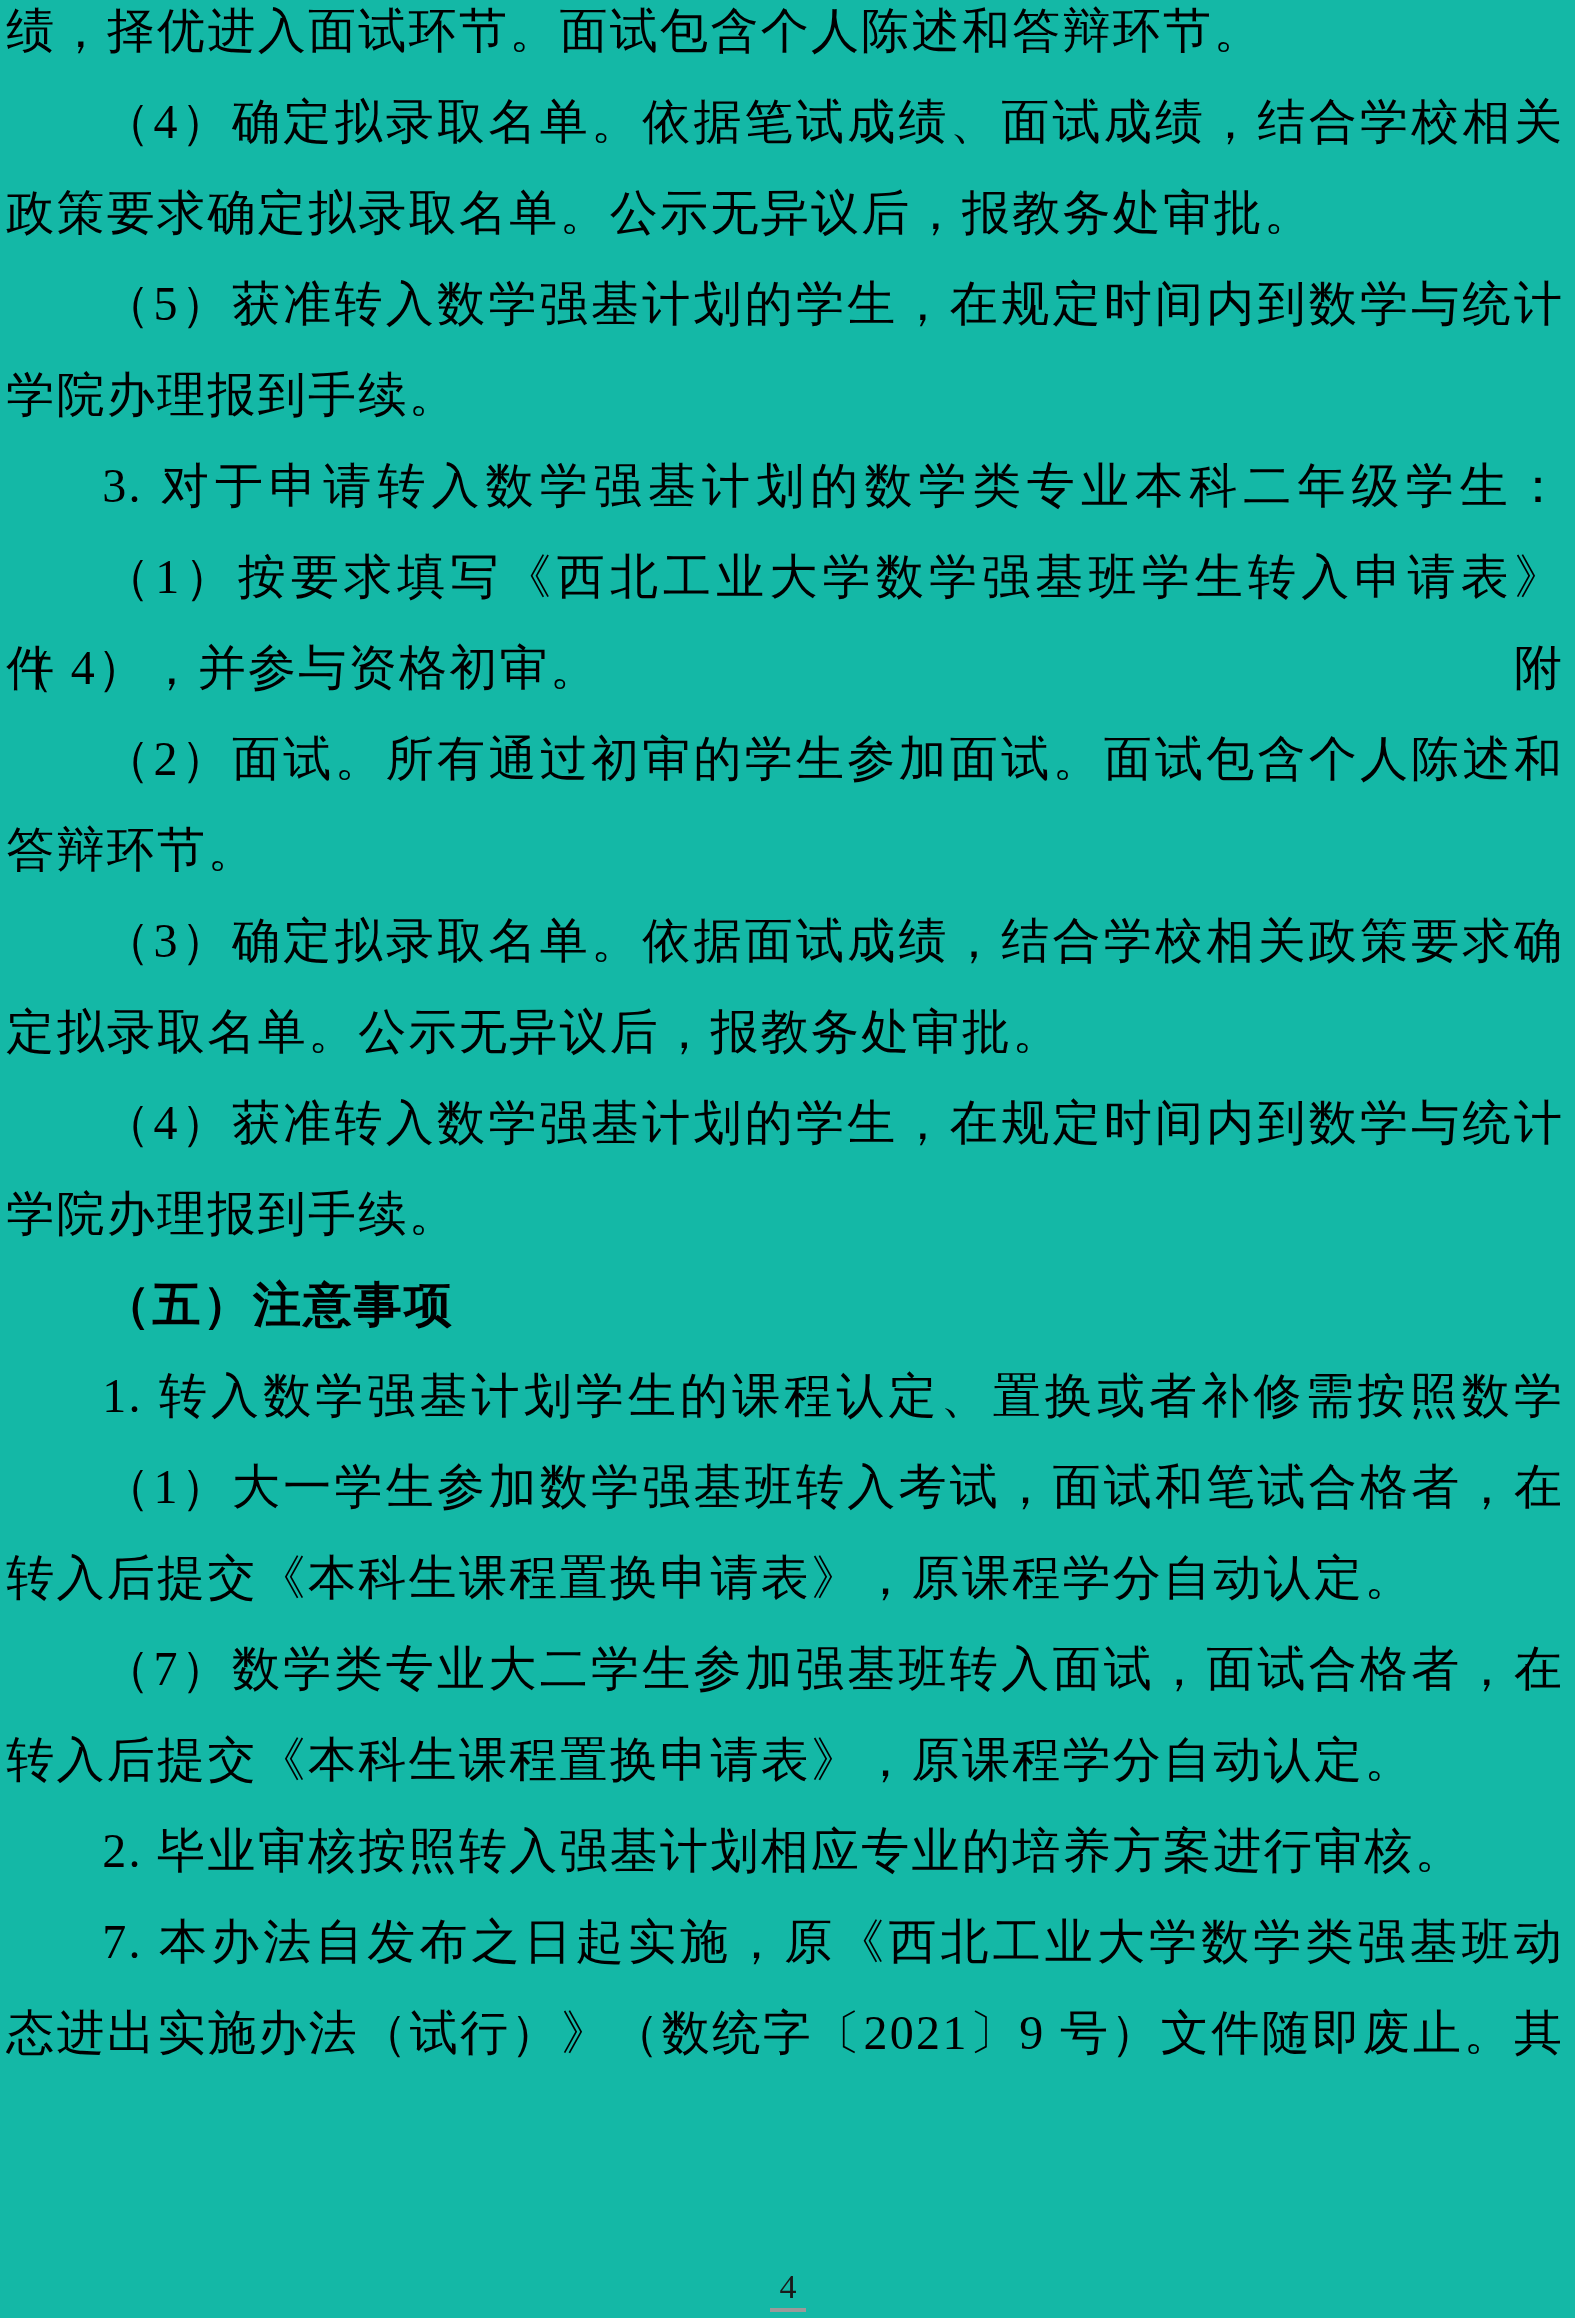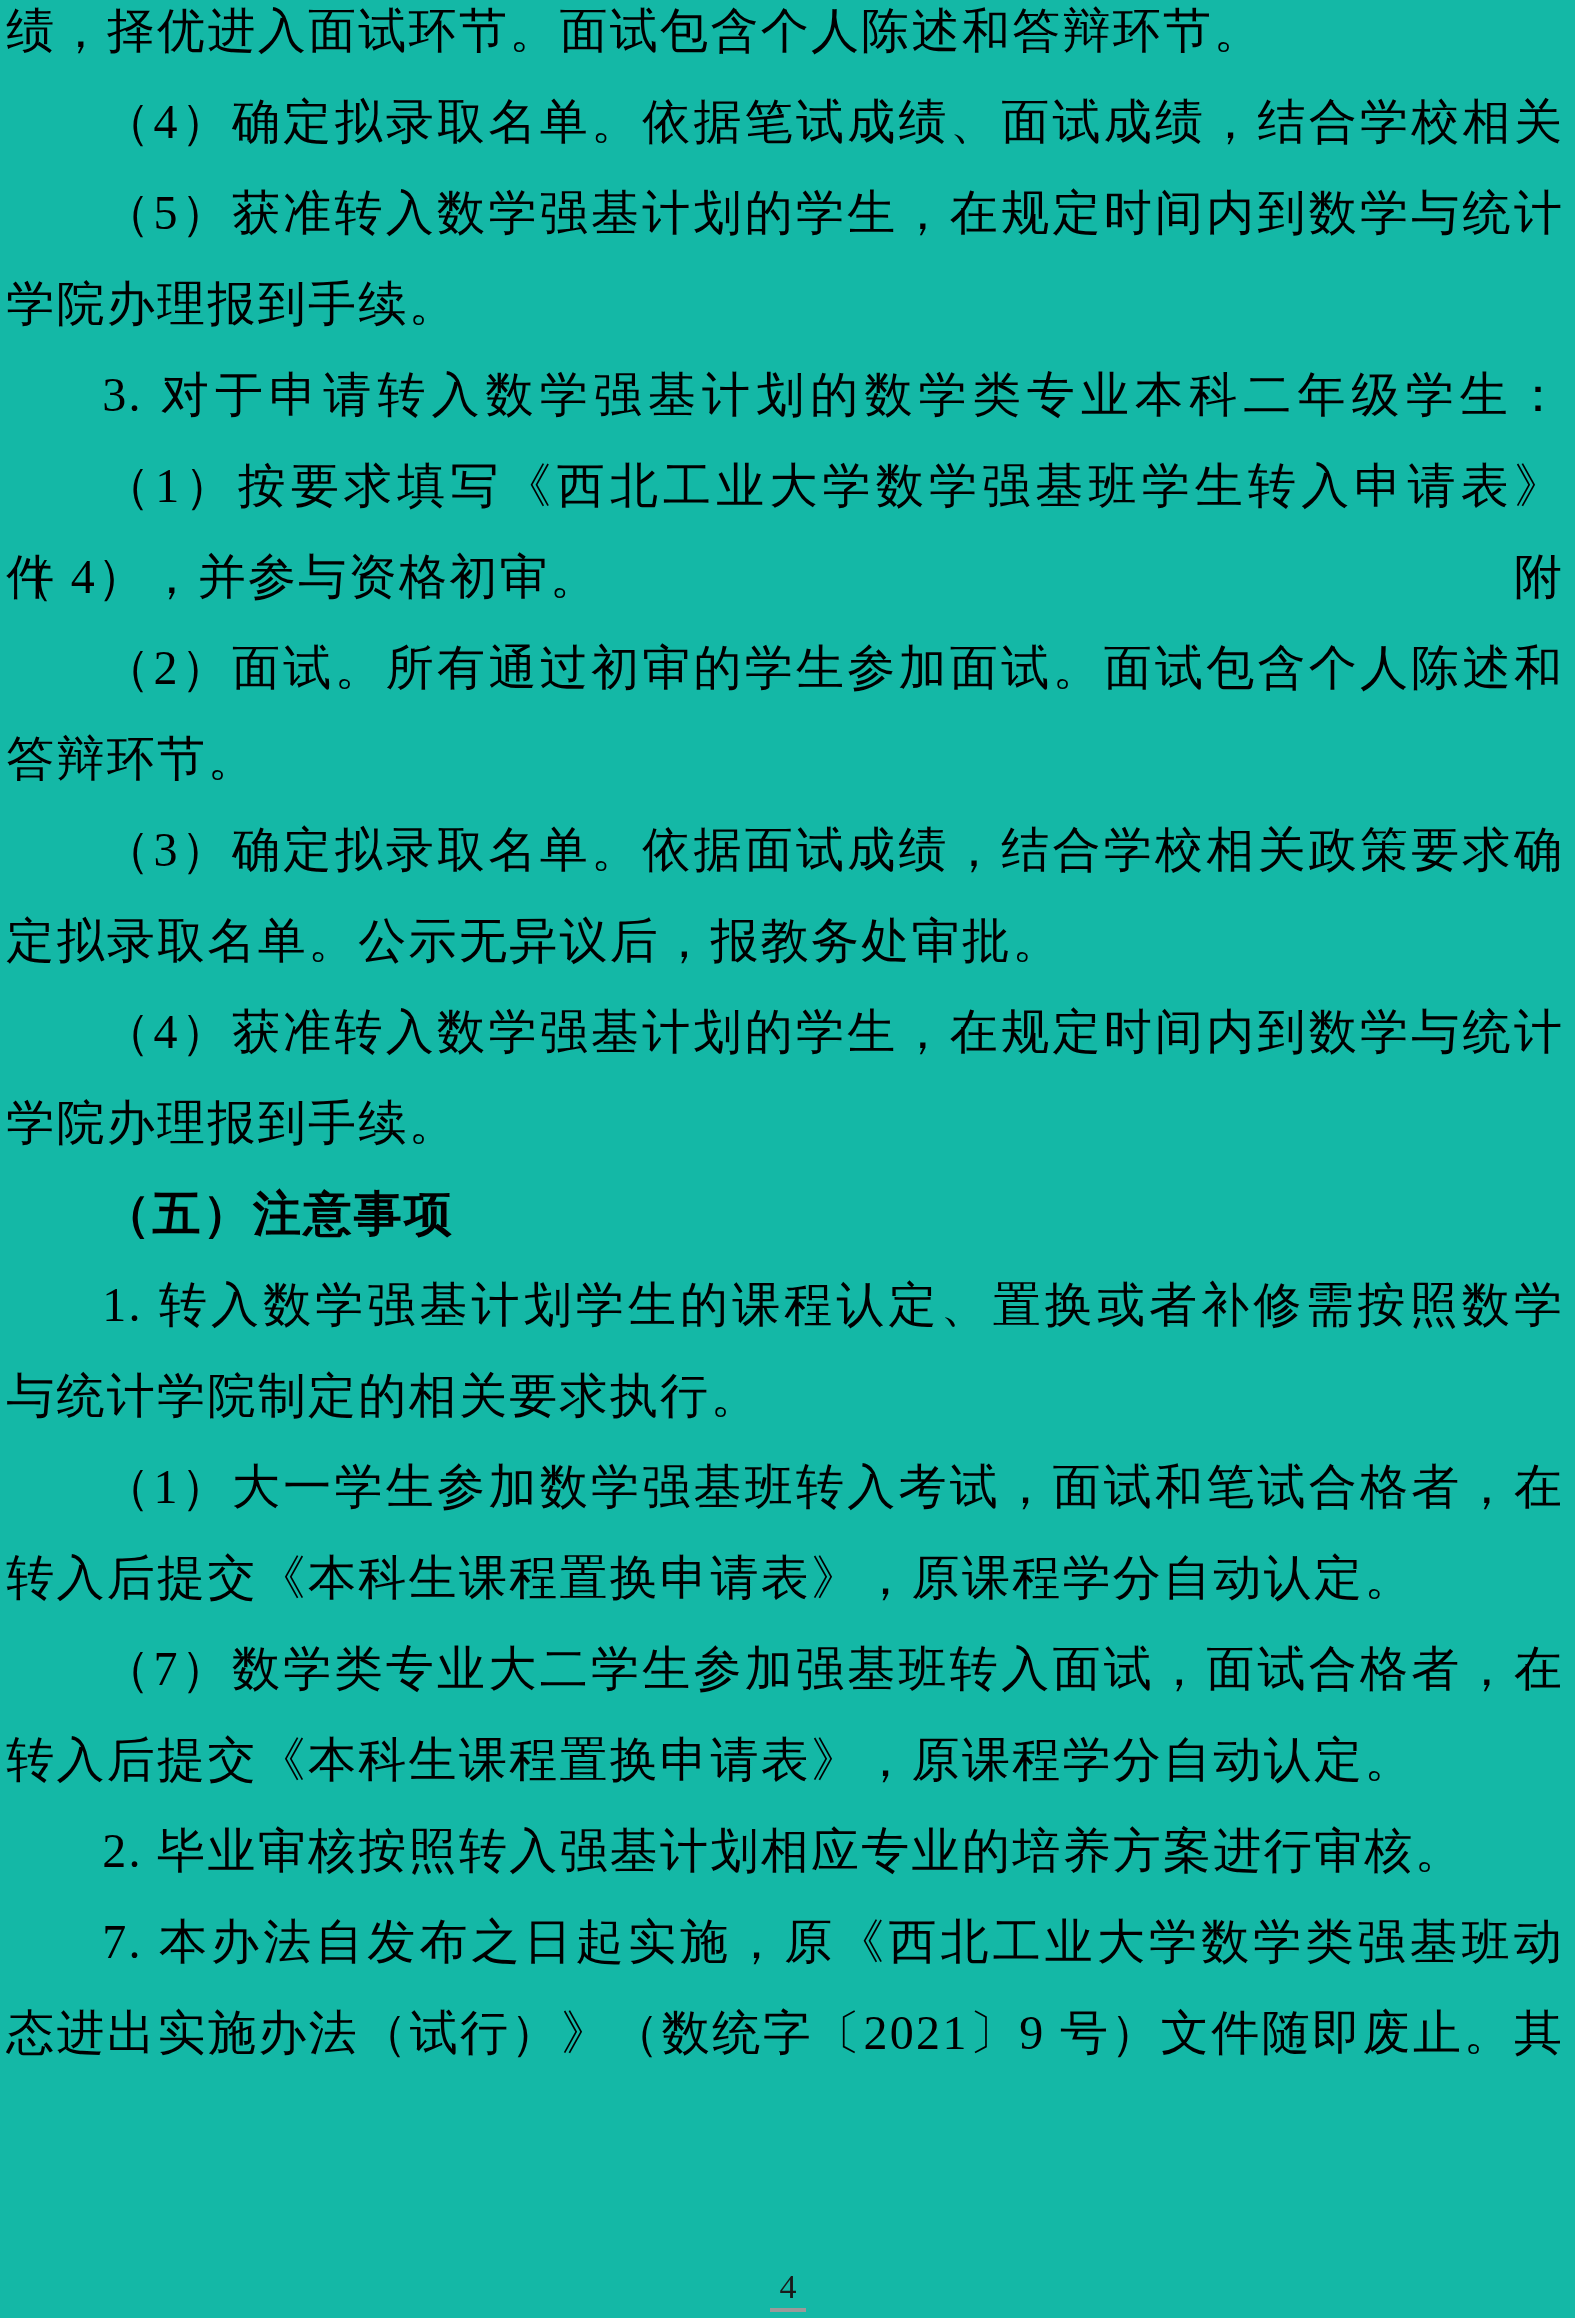--- a/index.html
+++ b/index.html
@@ -63,34 +63,34 @@
     background: #9a9a9a;
   }
 </style>
 </head>
 <body>
 
 <div class="page">
   <div class="textblock">
     <div class="ln">绩，择优进入面试环节。面试包含个人陈述和答辩环节。</div>
     <div class="ln ind jf">（4）确定拟录取名单。依据笔试成绩、面试成绩，结合学校相关</div>
+    <div class="ln">政策要求确定拟录取名单。公示无异议后，报教务处审批。</div>
     <div class="ln ind jf">（5）获准转入数学强基计划的学生，在规定时间内到数学与统计</div>
     <div class="ln">学院办理报到手续。</div>
     <div class="ln ind jf">3. 对于申请转入数学强基计划的数学类专业本科二年级学生：</div>
     <div class="ln ind jf">（1）按要求填写《西北工业大学数学强基班学生转入申请表》（附</div>
     <div class="ln">件 4），并参与资格初审。</div>
     <div class="ln ind jf">（2）面试。所有通过初审的学生参加面试。面试包含个人陈述和</div>
     <div class="ln">答辩环节。</div>
     <div class="ln ind jf">（3）确定拟录取名单。依据面试成绩，结合学校相关政策要求确</div>
     <div class="ln">定拟录取名单。公示无异议后，报教务处审批。</div>
     <div class="ln ind jf">（4）获准转入数学强基计划的学生，在规定时间内到数学与统计</div>
     <div class="ln">学院办理报到手续。</div>
     <div class="ln ind hd">（五）注意事项</div>
     <div class="ln ind jf">1. 转入数学强基计划学生的课程认定、置换或者补修需按照数学</div>
-    <div class="ln">与统计学院制定的相关要求执行。</div>
     <div class="ln ind jf">（1）大一学生参加数学强基班转入考试，面试和笔试合格者，在</div>
     <div class="ln">转入后提交《本科生课程置换申请表》，原课程学分自动认定。</div>
     <div class="ln ind jf">（7）数学类专业大二学生参加强基班转入面试，面试合格者，在</div>
     <div class="ln">转入后提交《本科生课程置换申请表》，原课程学分自动认定。</div>
     <div class="ln ind">2. 毕业审核按照转入强基计划相应专业的培养方案进行审核。</div>
     <div class="ln ind jf">7. 本办法自发布之日起实施，原《西北工业大学数学类强基班动</div>
     <div class="ln jf">态进出实施办法（试行）》（数统字〔2021〕9 号）文件随即废止。其</div>
   </div>
 
   <div class="pagenum">4</div>

